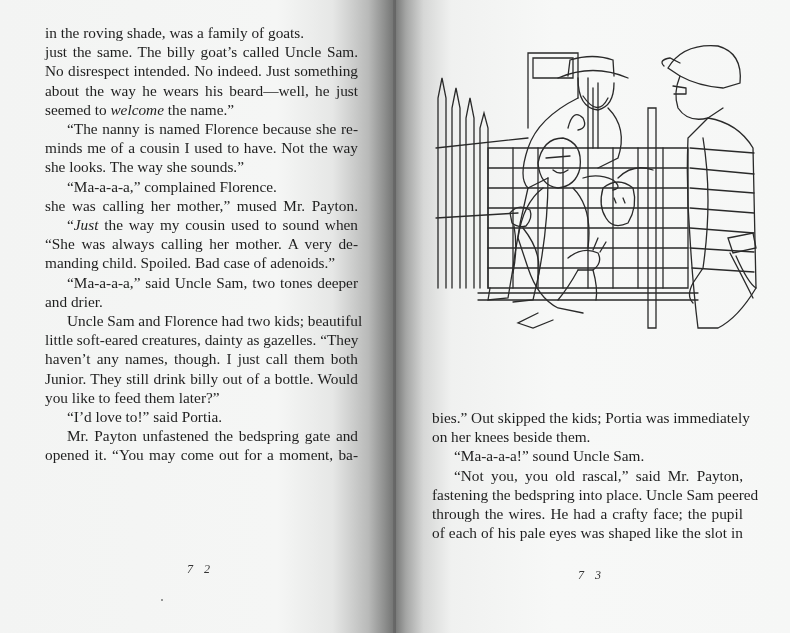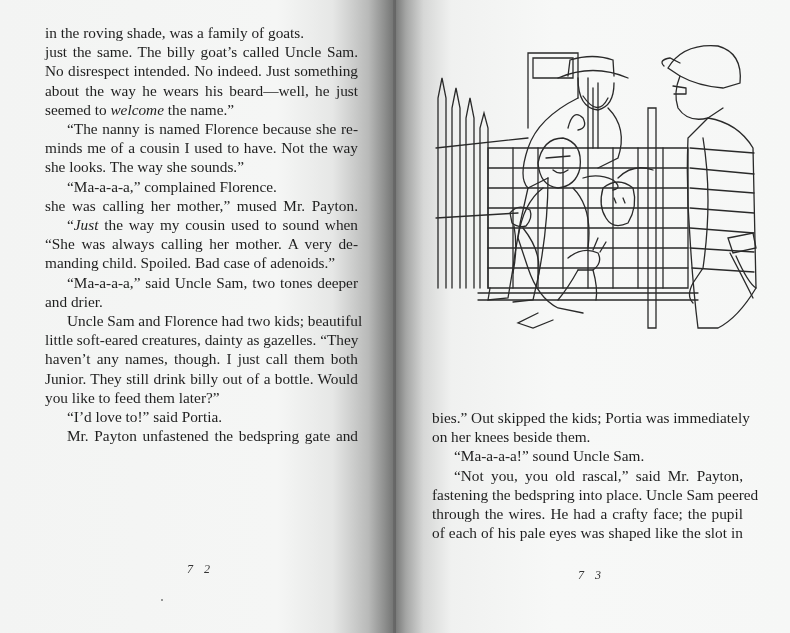--- a/index.html
+++ b/index.html
@@ -70,20 +70,21 @@
       <span class="line last">manding child. Spoiled. Bad case of adenoids.”</span>
       <span class="line indent">“Ma-a-a-a,” said Uncle Sam, two tones deeper</span>
       <span class="line last">and drier.</span>
       <span class="line indent">Uncle Sam and Florence had two kids; beautiful</span>
       <span class="line">little soft-eared creatures, dainty as gazelles. “They</span>
       <span class="line">haven’t any names, though. I just call them both</span>
       <span class="line">Junior. They still drink billy out of a bottle. Would</span>
       <span class="line last">you like to feed them later?”</span>
       <span class="line indent last">“I’d love to!” said Portia.</span>
       <span class="line indent">Mr. Payton unfastened the bedspring gate and</span>
+      <span class="line">opened it. “You may come out for a moment, ba-</span>
     </div>
 
   <div class="illustration">
     <svg viewBox="0 0 340 300" fill="none" stroke="#2a2a2a" stroke-width="1.3" stroke-linecap="round">
 
       <path d="M20 250 L20 60 L24 40 L28 60 L28 250"></path>
       <path d="M34 250 L34 70 L38 50 L42 70 L42 250"></path>
       <path d="M48 250 L48 80 L52 60 L56 80 L56 250"></path>
       <path d="M62 250 L62 90 L66 75 L70 90 L70 250"></path>
       <path d="M18 110 L110 100 M18 180 L100 175"></path>

